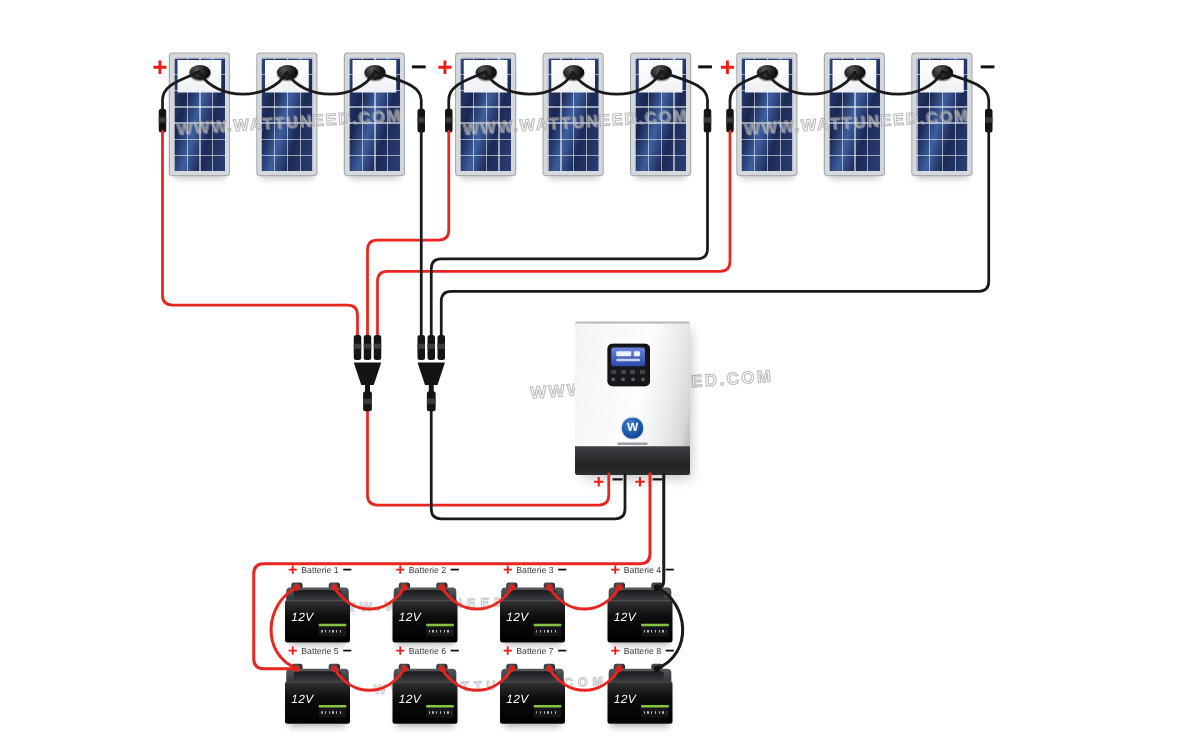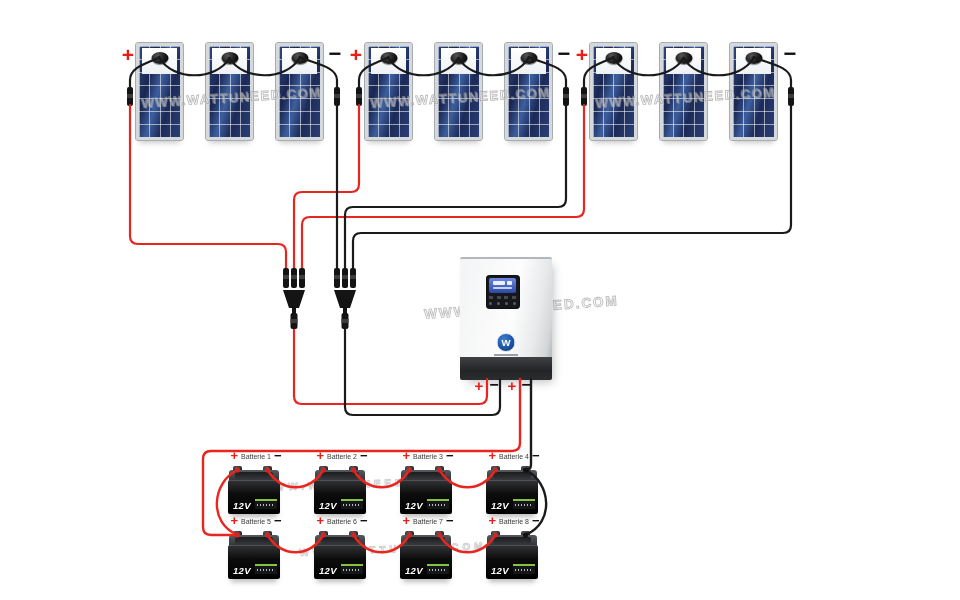--- a/index.html
+++ b/index.html
@@ -59,21 +59,21 @@
   .post{position:absolute;top:4px;width:9px;height:7px;border-radius:2px;
         background:radial-gradient(circle at 40% 30%,#5a5d61,#26282b 70%);}
   .post.l{left:5px;} .post.r{left:35px;}
   .bat-top{position:absolute;left:1px;top:8px;width:50px;height:12px;border-radius:3px 3px 0 0;
            background:linear-gradient(#56595d,#2d2f32);box-shadow:0 1px 0 rgba(0,0,0,.4);}
   .bat-groove{position:absolute;left:6px;top:2px;right:6px;height:7px;border-radius:2px;
               background:linear-gradient(#1b1c1e,#343639);}
   .bat-body{position:absolute;left:0;top:18px;width:52px;height:34px;border-radius:2px;
             background:linear-gradient(#323335,#0d0d0e 40%,#000 100%);
             box-shadow:0 6px 5px -3px rgba(60,60,60,.35), inset 0 1px 0 rgba(255,255,255,.15);}
-  .bat-v{position:absolute;left:5px;top:20px;color:#fff;font-size:9.5px;font-weight:700;font-style:italic;
+  .bat-v{position:absolute;left:5px;top:9px;color:#fff;font-size:9.5px;font-weight:400;font-style:italic;
          letter-spacing:.3px;text-shadow:0 1px 1px #000;}
   .bat-chip{position:absolute;right:3px;bottom:5px;width:22px;height:8px;background:#15161a;
             border-top:2px solid #86c440;
             background-image:repeating-linear-gradient(to right,rgba(255,255,255,.7) 0 1px,transparent 1px 3px);
             background-size:18px 2px;background-position:2px 3px;background-repeat:no-repeat;}
   svg.wires{position:absolute;left:0;top:0;z-index:6;pointer-events:none;}
 </style>
 </head>
 <body>
 

